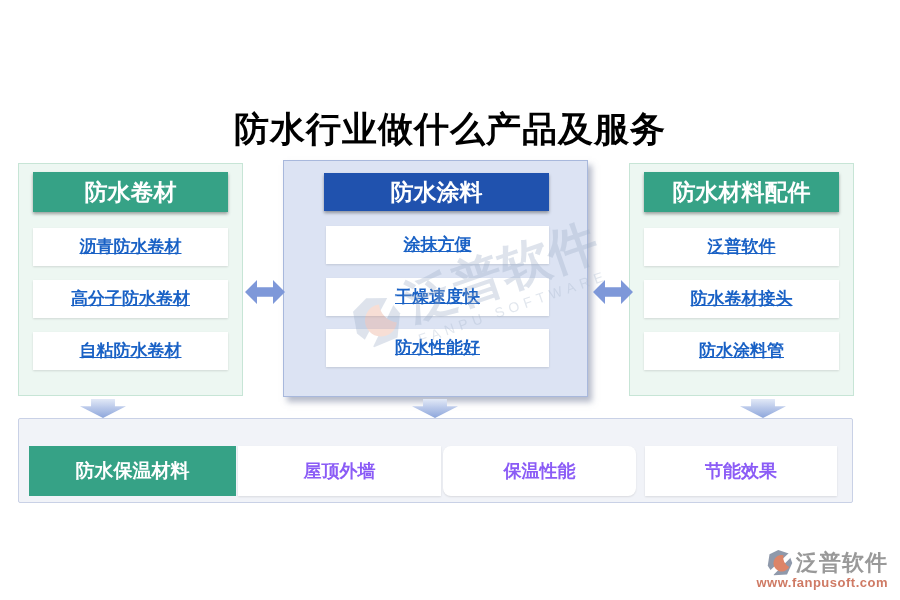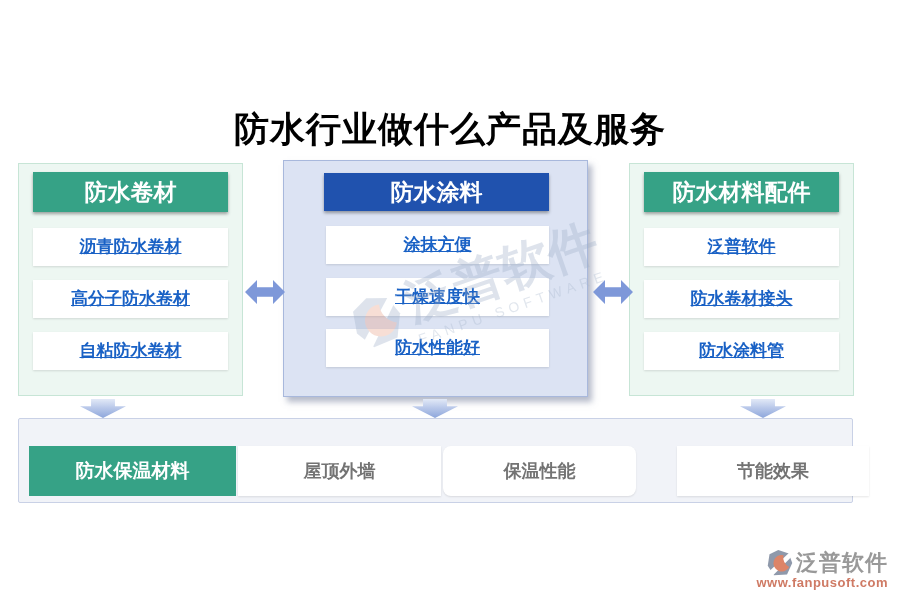--- a/index.html
+++ b/index.html
@@ -42,22 +42,22 @@
           background:linear-gradient(180deg,#e2e9f7 0%,#bac9ea 45%,#8da6db 100%);
           clip-path:polygon(24% 0,76% 0,76% 38%,100% 38%,50% 100%,0 38%,24% 38%);}
   .darrow.d1{left:80px;} .darrow.d2{left:412px;} .darrow.d3{left:740px;}
 
   
   .panel-bottom{left:18px;top:418px;width:835px;height:85px;background:#f1f3f8;
                 border:1px solid #c9d1e6;border-radius:2px;}
   .bitm{position:absolute;top:27px;height:50px;line-height:50px;text-align:center;
         font-weight:bold;font-size:18px;}
   .bitm-green{left:10px;width:207px;background:#36a286;color:#ffffff;font-size:19px;}
-  .bitm-w{background:#ffffff;color:#737373;box-shadow:0 1px 2px rgba(0,0,0,.10);}
-  .bitm.b2{left:219px;width:203px;} .bitm.b3{left:424px;width:193px;border-radius:8px;} .bitm.b4{left:658px;width:192px;}
+  .bitm-w{background:#ffffff;color:#8b5cf6;box-shadow:0 1px 2px rgba(0,0,0,.10);}
+  .bitm.b2{left:219px;width:203px;} .bitm.b3{left:424px;width:193px;border-radius:8px;} .bitm.b4{left:626px;width:192px;}
 
   
   .watermark{position:absolute;left:356px;top:246px;width:300px;height:140px;
              transform:rotate(-19deg);opacity:.34;z-index:6;pointer-events:none;
              display:flex;align-items:flex-start;}
   .wm-icon{width:54px;height:54px;flex:0 0 auto;margin-top:6px;}
   .wm-textblock{margin-left:6px;}
   .wm-cn{font-size:50px;font-weight:bold;color:#9fb0c9;line-height:54px;white-space:nowrap;}
   .wm-en{font-size:14px;letter-spacing:5px;color:#a9b8cd;margin-top:2px;white-space:nowrap;}
 

